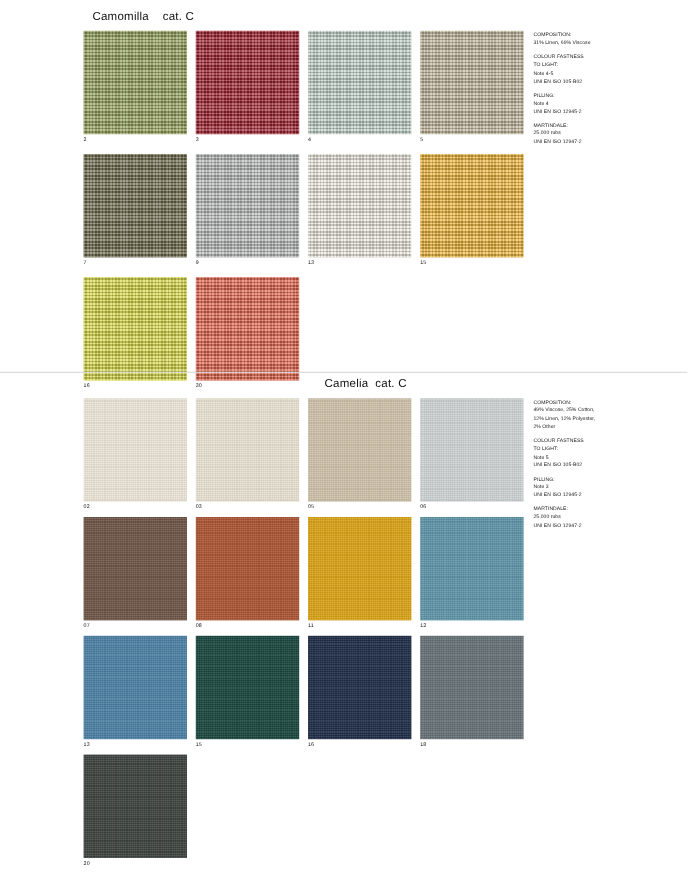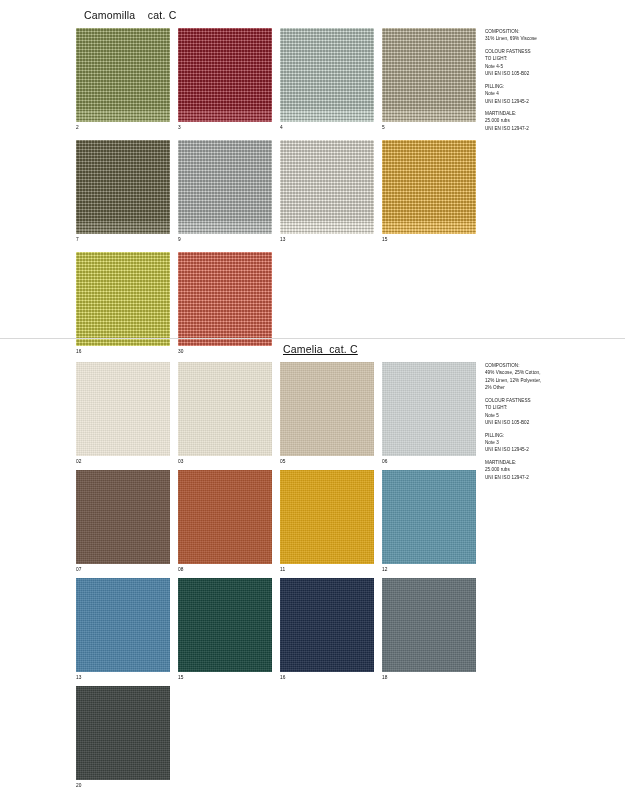--- a/index.html
+++ b/index.html
@@ -23,21 +23,21 @@
 
   
   .section-title {
     position: absolute;
     font-size: 10.5px;
     letter-spacing: 0.2px;
     color: #111;
     white-space: pre;
   }
   #title-camomilla { left: 84px; top: 9px; }
-  #title-camelia  { left: 283px; top: 343px; text-decoration: underline; }
+  #title-camelia  { left: 295px; top: 343px; }
 
   
   .spec {
     position: absolute;
     width: 120px;
     font-size: 4.6px;
     line-height: 1.62;
     color: #1c1c1c;
     letter-spacing: 0.05px;
   }

